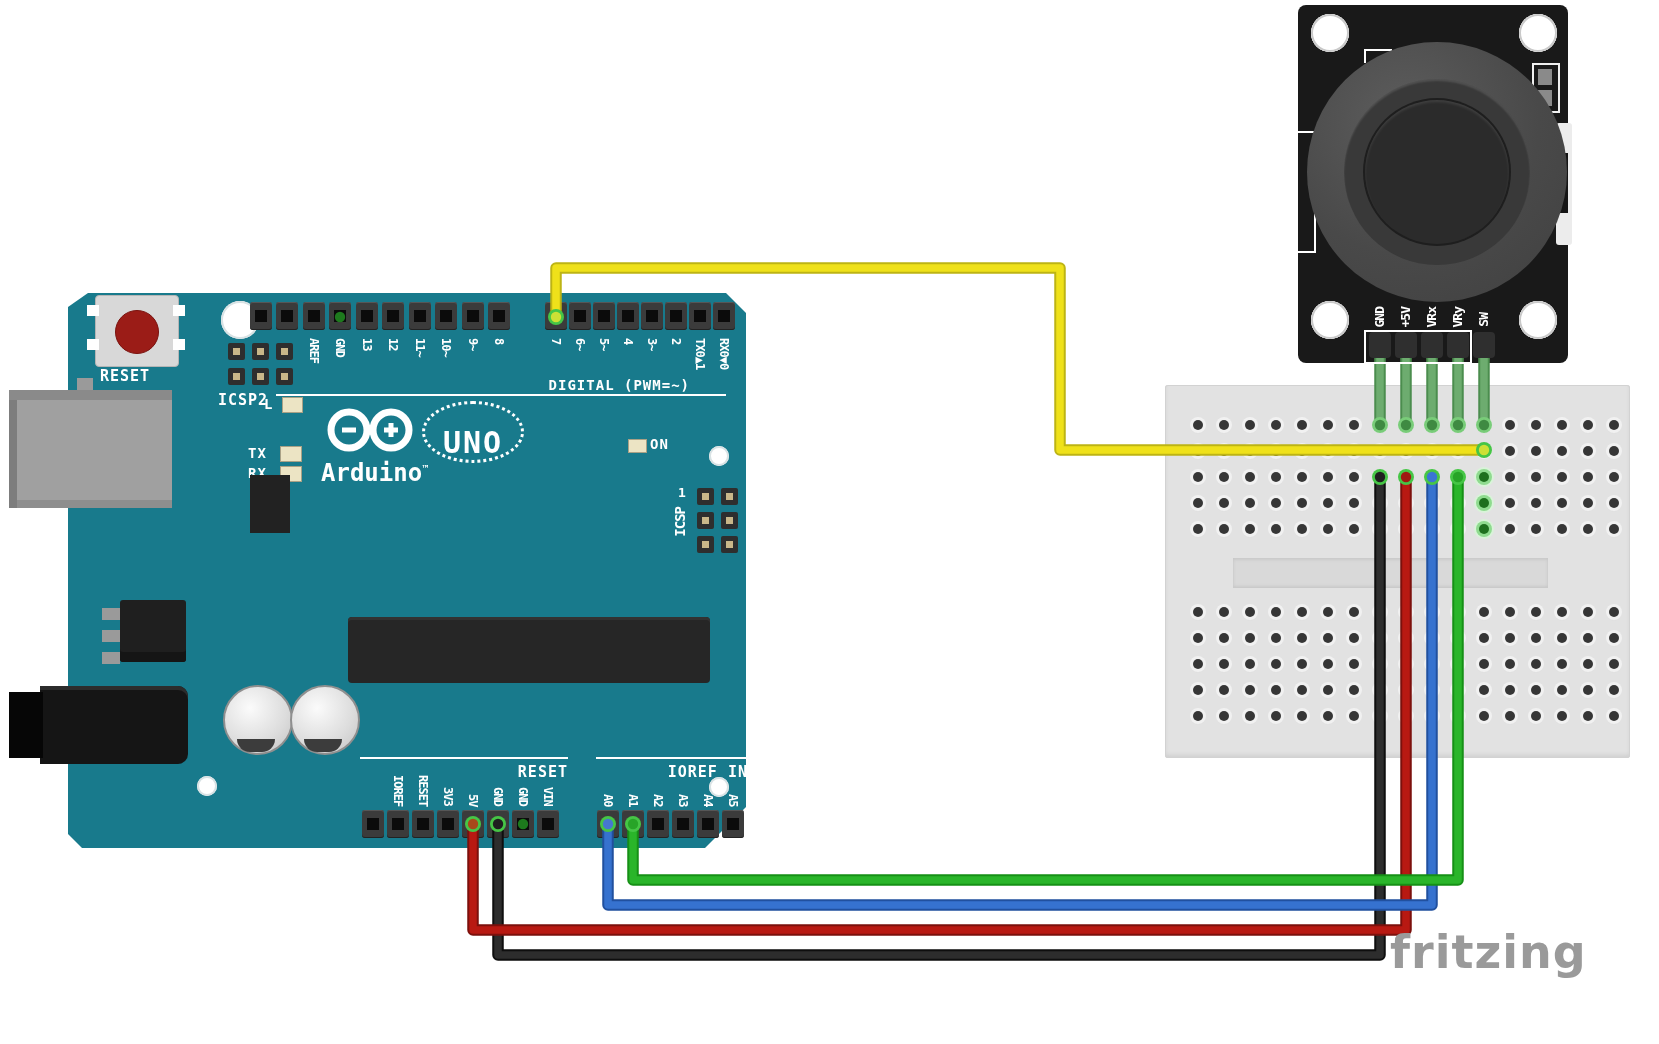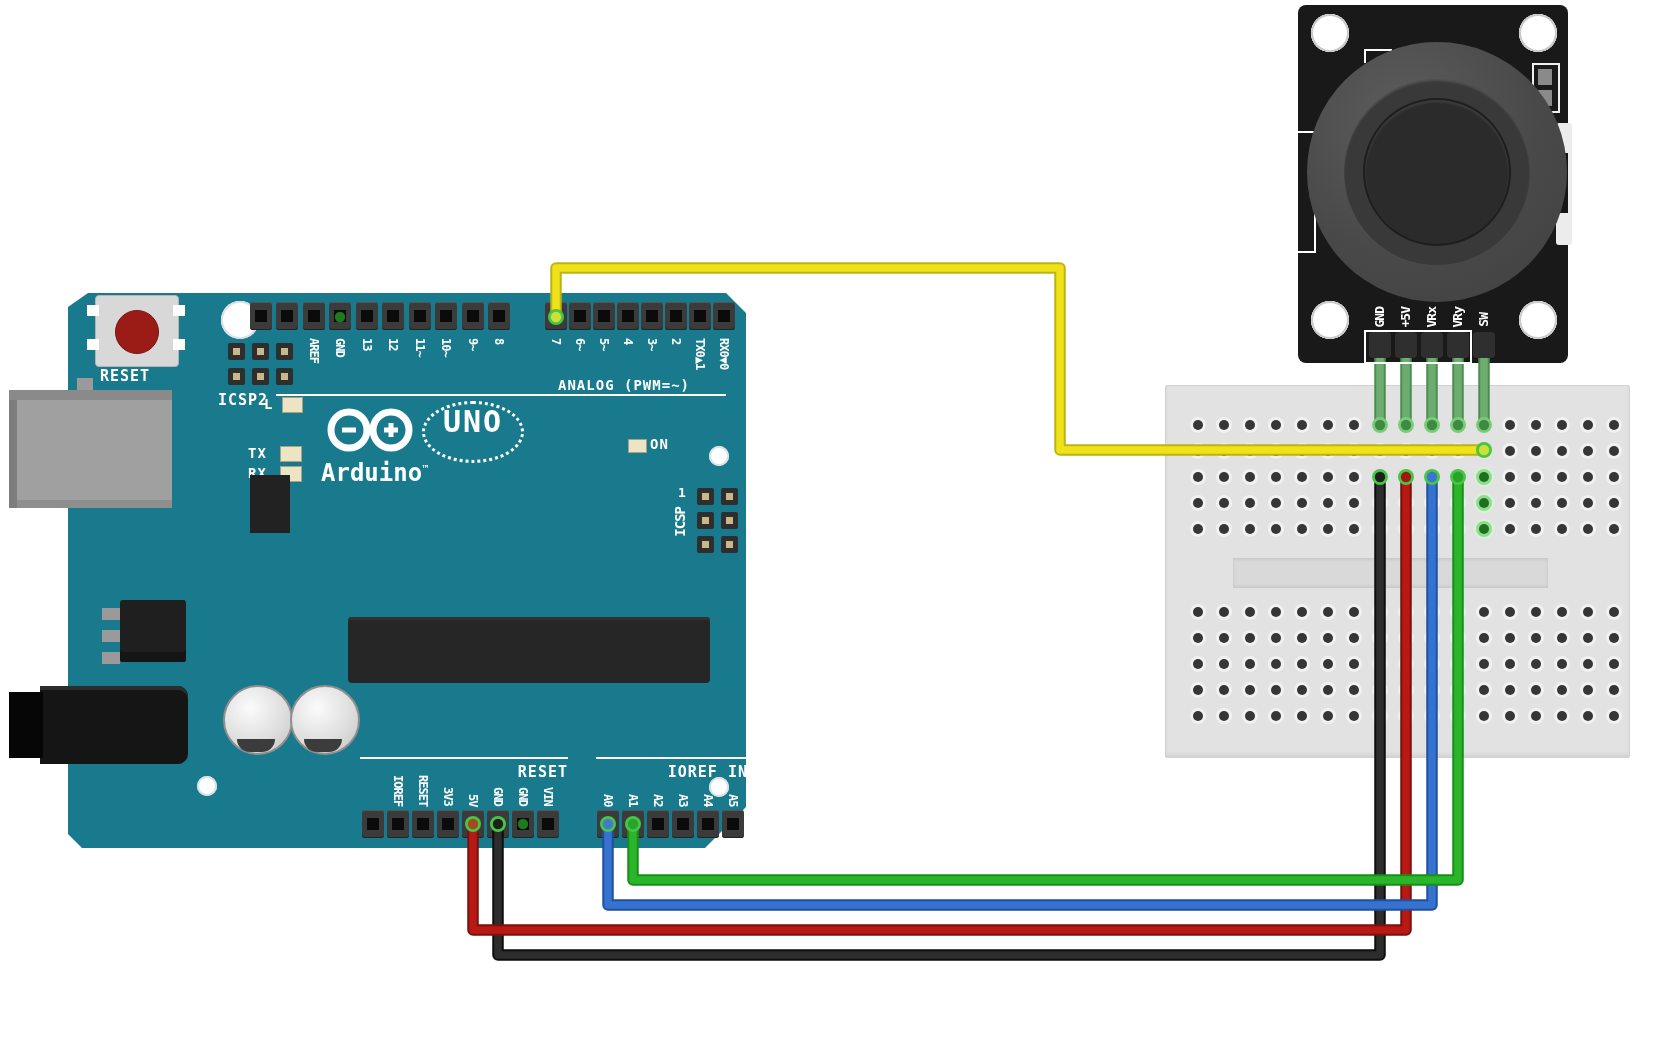--- a/index.html
+++ b/index.html
@@ -87,21 +87,21 @@
     <div id="icsp2-pins">
         <div class="icsp-pin" style="left: 160px; top: 50px;"></div>
         <div class="icsp-pin" style="left: 160px; top: 75px;"></div>
         <div class="icsp-pin" style="left: 184px; top: 50px;"></div>
         <div class="icsp-pin" style="left: 184px; top: 75px;"></div>
         <div class="icsp-pin" style="left: 208px; top: 50px;"></div>
         <div class="icsp-pin" style="left: 208px; top: 75px;"></div>
       </div>
     <div class="cap-label" style="left:150px;top:98px;">ICSP2</div>
 
-    <div class="cap-label" style="left:400px;top:84px;width:222px;text-align:right;font-size:14px;">ANALOG (PWM=~)</div>
+    <div class="cap-label" style="left:400px;top:84px;width:222px;text-align:right;font-size:14px;">DIGITAL (PWM=~)</div>
     <div class="sline" style="left:208px;top:101px;width:450px;"></div>
 
     <div class="cap-label" style="left:196px;top:103px;font-size:14px;">L</div>
     <div class="led" style="left:214px;top:104px;width:19px;height:14px;"></div>
     <div class="cap-label" style="left:180px;top:152px;font-size:14px;">TX</div>
     <div class="led" style="left:212px;top:153px;width:20px;height:14px;"></div>
     <div class="cap-label" style="left:180px;top:172px;font-size:14px;">RX</div>
     <div class="led" style="left:212px;top:173px;width:20px;height:14px;"></div>
     <div class="led" style="left:560px;top:146px;width:17px;height:12px;"></div>
     <div class="cap-label" style="left:582px;top:143px;font-size:14px;">ON</div>
@@ -109,21 +109,21 @@
     <div class="abs" style="left:182px;top:182px;width:40px;height:58px;background:#222;"></div>
 
     <svg class="abs" style="left:253px;top:110px;" width="98" height="54" viewBox="0 0 98 54">
       <circle cx="28" cy="27" r="18" fill="none" stroke="#fff" stroke-width="7"></circle>
       <circle cx="70" cy="27" r="18" fill="none" stroke="#fff" stroke-width="7"></circle>
       <rect x="21" y="24.5" width="14" height="5" fill="#fff"></rect>
       <rect x="63" y="24.5" width="14" height="5" fill="#fff"></rect>
       <rect x="67.5" y="20" width="5" height="14" fill="#fff"></rect>
     </svg>
     <div class="abs" style="left:354px;top:108px;width:96px;height:56px;border:3px dotted #fff;border-radius:50%;
-                display:flex;align-items:flex-start;justify-content:center;">
+                display:flex;align-items:flex-end;justify-content:center;">
       <span style="font-size:30px;font-weight:bold;color:#fff;letter-spacing:2px;">UNO</span>
     </div>
     <div class="abs" style="left:253px;top:166px;font-size:24px;font-weight:bold;color:#fff;">
       <span>Arduino</span><sup style="font-size:10px;">™</sup>
     </div>
 
     <div id="icsp-pins">
         <div class="icsp-pin" style="left: 629px; top: 195px;"></div>
         <div class="icsp-pin" style="left: 629px; top: 219px;"></div>
         <div class="icsp-pin" style="left: 629px; top: 243px;"></div>
@@ -478,13 +478,14 @@
         <circle cx="1406" cy="425" r="8" fill="#79cc79"></circle>
         <circle cx="1406" cy="425" r="5.2" fill="#3f8a42"></circle>
         <circle cx="1432" cy="425" r="8" fill="#79cc79"></circle>
         <circle cx="1432" cy="425" r="5.2" fill="#3f8a42"></circle>
         <circle cx="1458" cy="425" r="8" fill="#79cc79"></circle>
         <circle cx="1458" cy="425" r="5.2" fill="#3f8a42"></circle>
         <circle cx="1484" cy="425" r="8" fill="#79cc79"></circle>
         <circle cx="1484" cy="425" r="5.2" fill="#3f8a42"></circle>
       </svg></div>
 
+  <div class="abs" id="watermark">fritzing</div>
 </div>
 
 </body></html>

